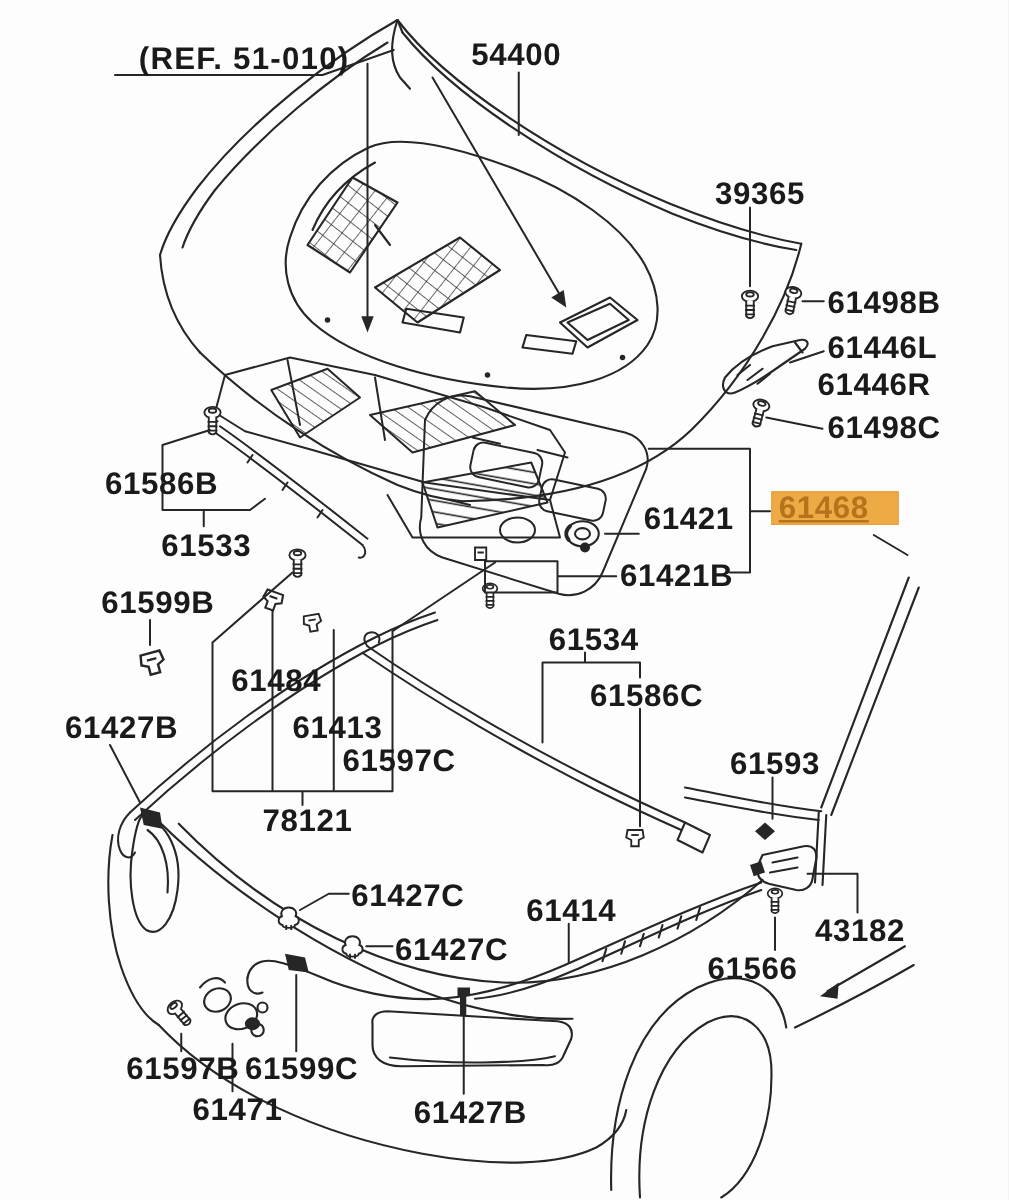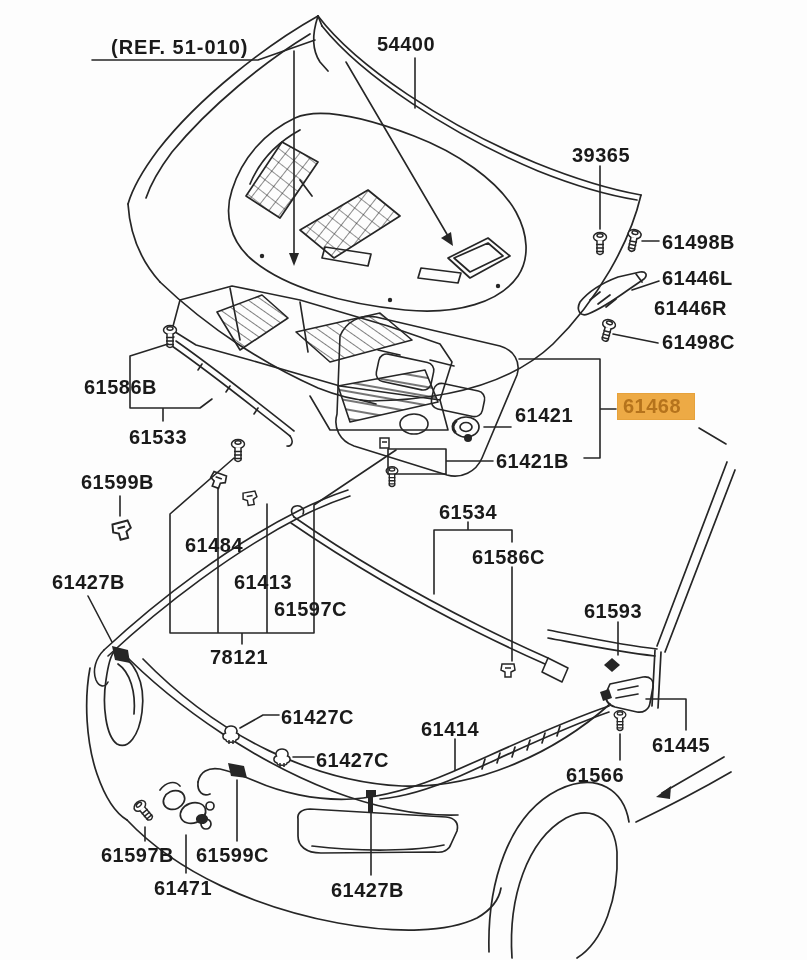--- a/index.html
+++ b/index.html
@@ -2,27 +2,28 @@
 <html><head>
 <meta charset="utf-8">
 <style>
   html,body{margin:0;padding:0;background:#e8e8e8;}
   #stage{
     position:relative;width:807px;height:960px;background:#fdfdfd;
     overflow:hidden;font-family:"Liberation Sans",sans-serif;
   }
   #art{position:absolute;left:0;top:0;}
   .plabel{
-    position:absolute;font-weight:bold;font-size:20px;line-height:24px;
+    position:absolute;font-weight:bold;font-size:25px;line-height:24px;
     color:#1a1a1a;letter-spacing:0.5px;white-space:nowrap;cursor:pointer;
   }
   .ref{letter-spacing:1px;}
   .hl{
-    background:#edaa45;color:#b5731c;padding:1px 14px 2px 6px;
+    background:#edaa45;color:#b5731c;padding:1px 24px 2px 6px;
     box-shadow:0 0 0 1px #e6a23c inset;
+    text-decoration:underline;
   }
   .code{
     position:absolute;font-weight:bold;font-size:15px;letter-spacing:2.5px;
     color:#2a2a2a;
     margin-top:44px;
   }
 </style>
 </head>
 <body>
 
@@ -252,21 +253,21 @@
   <div class="plabel" style="left:496px;top:449px">61421B</div>
   <div class="plabel" style="left:81px;top:470px">61599B</div>
   <div class="plabel" style="left:185px;top:533px">61484</div>
   <div class="plabel" style="left:234px;top:570px">61413</div>
   <div class="plabel" style="left:274px;top:597px">61597C</div>
   <div class="plabel" style="left:210px;top:645px">78121</div>
   <div class="plabel" style="left:52px;top:570px">61427B</div>
   <div class="plabel" style="left:439px;top:500px">61534</div>
   <div class="plabel" style="left:472px;top:545px">61586C</div>
   <div class="plabel" style="left:584px;top:599px">61593</div>
-  <div class="plabel" style="left:652px;top:733px">61445</div>
+  <div class="plabel" style="left:652px;top:733px">43182</div>
   <div class="plabel" style="left:566px;top:763px">61566</div>
   <div class="plabel" style="left:281px;top:705px">61427C</div>
   <div class="plabel" style="left:316px;top:748px">61427C</div>
   <div class="plabel" style="left:421px;top:717px">61414</div>
   <div class="plabel" style="left:101px;top:843px">61597B</div>
   <div class="plabel" style="left:196px;top:843px">61599C</div>
   <div class="plabel" style="left:154px;top:876px">61471</div>
   <div class="plabel" style="left:331px;top:878px">61427B</div>
   <div class="code" style="left:674px;top:926px">3E2GL75</div>
 </div>

